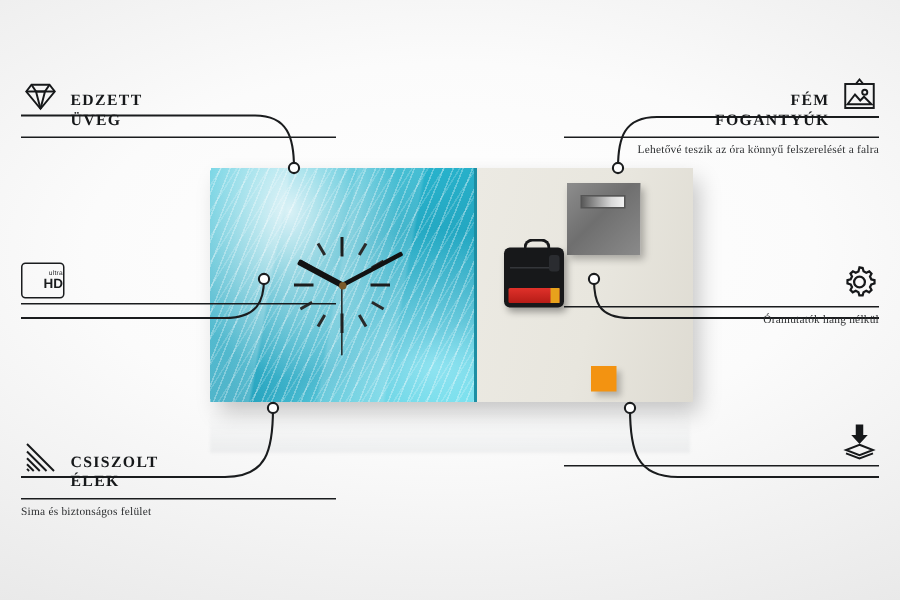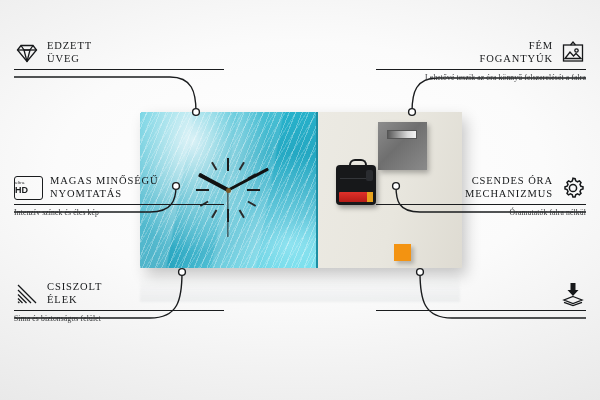--- a/index.html
+++ b/index.html
@@ -71,27 +71,27 @@
   
   .reflect{position:absolute;left:140px;top:268px;width:320px;height:34px;
     background:linear-gradient(180deg, rgba(160,170,175,.30), rgba(255,255,255,0) 85%);
     transform:scaleY(-1);filter:blur(1px);opacity:.45;}
   
   .callout{position:absolute;width:210px;}
   .callout.left{text-align:left;}
   .callout.right{text-align:right;}
   .head{display:flex;align-items:center;gap:7px;}
   .callout.right .head{justify-content:flex-end;}
-  .title{font-size:10.5px;letter-spacing:.9px;color:#16181a;line-height:1.22;font-weight:400;}
+  .title{font-size:10.5px;letter-spacing:.9px;color:#16181a;line-height:1.22;font-weight:700;margin-top:22px;}
   .callout.right .title{text-align:right;}
   .rule{height:1.4px;background:#1a1c1e;margin:3px 0 3px;}
   .desc{font-size:7.6px;color:#2c2e30;line-height:1.3;letter-spacing:.15px;}
   .ico{width:26px;height:26px;flex:0 0 26px;display:block;}
   .hdbox{width:27px;height:22px;border:1.6px solid #1a1c1e;border-radius:3px;
-    display:flex;flex-direction:column;align-items:flex-start;justify-content:center;line-height:1;flex:0 0 27px;}
+    display:flex;flex-direction:column;align-items:flex-end;justify-content:center;line-height:1;flex:0 0 27px;}
   .hdbox .u{font-size:4.4px;letter-spacing:.2px;color:#1a1c1e;font-family:"Liberation Sans",sans-serif;}
   .hdbox .h{font-size:9px;font-weight:700;color:#1a1c1e;font-family:"Liberation Sans",sans-serif;}
   svg{display:block;overflow:visible;}
   .leader{position:absolute;left:0;top:0;width:600px;height:400px;pointer-events:none;}
 </style>
 </head>
 <body>
 
 <div id="stage">
 
@@ -199,27 +199,22 @@
     </div>
     <div class="rule"></div>
   </div>
 
   <div class="callout left" style="left:14px;top:175px;">
     <div class="head">
       <span class="hdbox">
         <span class="u">ultra</span>
         <span class="h">HD</span>
       </span>
-      <span class="title">
-        <span>MAGAS MINŐSÉGŰ</span><br>
-        <span>NYOMTATÁS</span>
-      </span>
-    </div>
-    <div class="rule"></div>
-    <div class="desc">Intenzív színek és éles kép</div>
+    </div>
+    <div class="rule"></div>
   </div>
 
   <div class="callout left" style="left:14px;top:281px;">
     <div class="head">
       <span class="ico">
         <svg viewBox="0 0 26 26" width="26" height="26" fill="none" stroke="#16181a" stroke-width="1.25">
           <path d="M4 4 L22 22"></path>
             <path d="M4 9 L17 22"></path>
             <path d="M4 13.5 L12.5 22"></path>
           <path d="M4 17.5 L8.5 22"></path>
@@ -249,33 +244,29 @@
           <path d="M5 18.5 L10 12 L13.5 16 L16 13.5 L21 18.5 Z"></path>
         </svg>
       </span>
     </div>
     <div class="rule"></div>
     <div class="desc">Lehetővé teszik az óra könnyű felszerelését a falra</div>
   </div>
 
   <div class="callout right" style="left:376px;top:175px;">
     <div class="head">
-      <span class="title">
-        <span>CSENDES ÓRA</span><br>
-        <span>MECHANIZMUS</span>
-      </span>
       <span class="ico">
         <svg viewBox="0 0 26 26" width="26" height="26" fill="none" stroke="#16181a" stroke-width="1.5">
           <path d="M13 3.2 l2.1 .5 .6 2.1 1.8 1 2-.9 1.5 1.6 -1 1.9 .9 1.9 2.1 .5 0 2.2 -2.1 .6 -.9 1.8 1 2 -1.6 1.5 -1.9-1 -1.8 .9 -.6 2.1 -2.2 0 -.6-2.1 -1.8-.9 -2 1 -1.5-1.6 1-1.9 -.9-1.8 -2.1-.6 0-2.2 2.1-.6 .9-1.8 -1-2 1.6-1.5 1.9 1 1.8-.9 Z"></path>
           <circle cx="13" cy="13" r="3.6"></circle>
         </svg>
       </span>
     </div>
     <div class="rule"></div>
-    <div class="desc">Óramutatók falra nélkül</div>
+    <div class="desc">Óramutatók hang nélkül</div>
   </div>
 
   <div class="callout right" style="left:376px;top:281px;">
     <div class="head">
       <span class="ico">
         <svg viewBox="0 0 26 26" width="26" height="26" fill="none" stroke="#16181a" stroke-width="1.3">
           <path d="M10.5 2 h5 v7 h3 L13 15 L7.5 9 h3 Z" fill="#16181a" stroke="none"></path>
           <path d="M13 15.5 L22 19 L13 22.5 L4 19 Z"></path>
           <path d="M4 21.3 L13 24.6 L22 21.3"></path>
         </svg>

